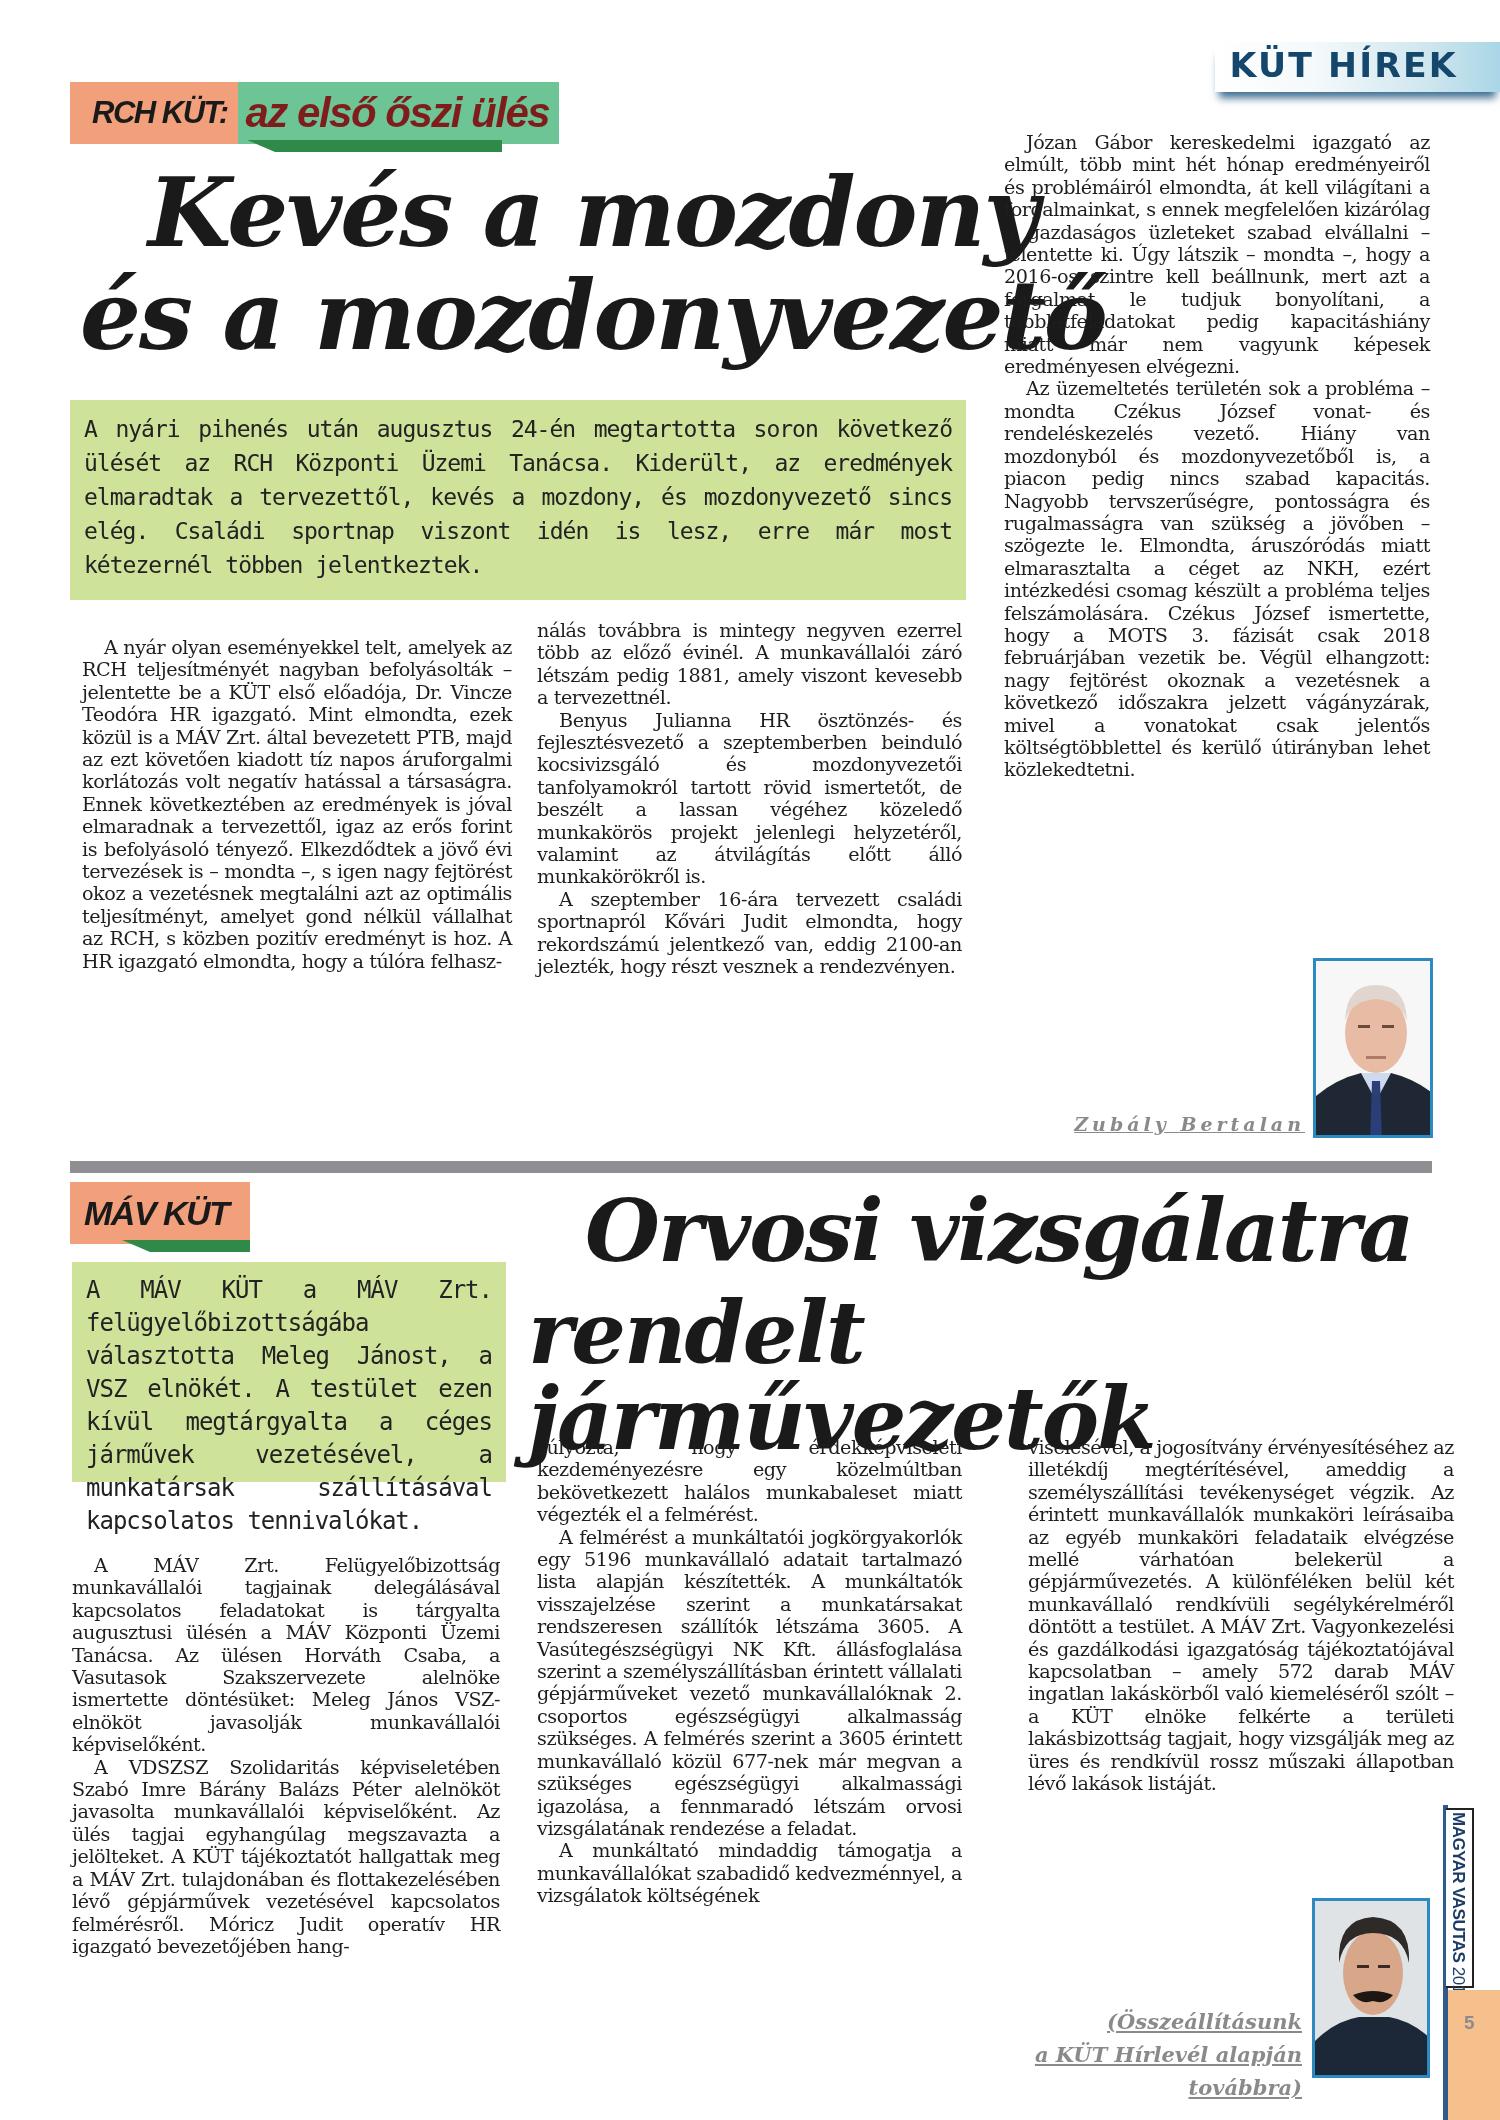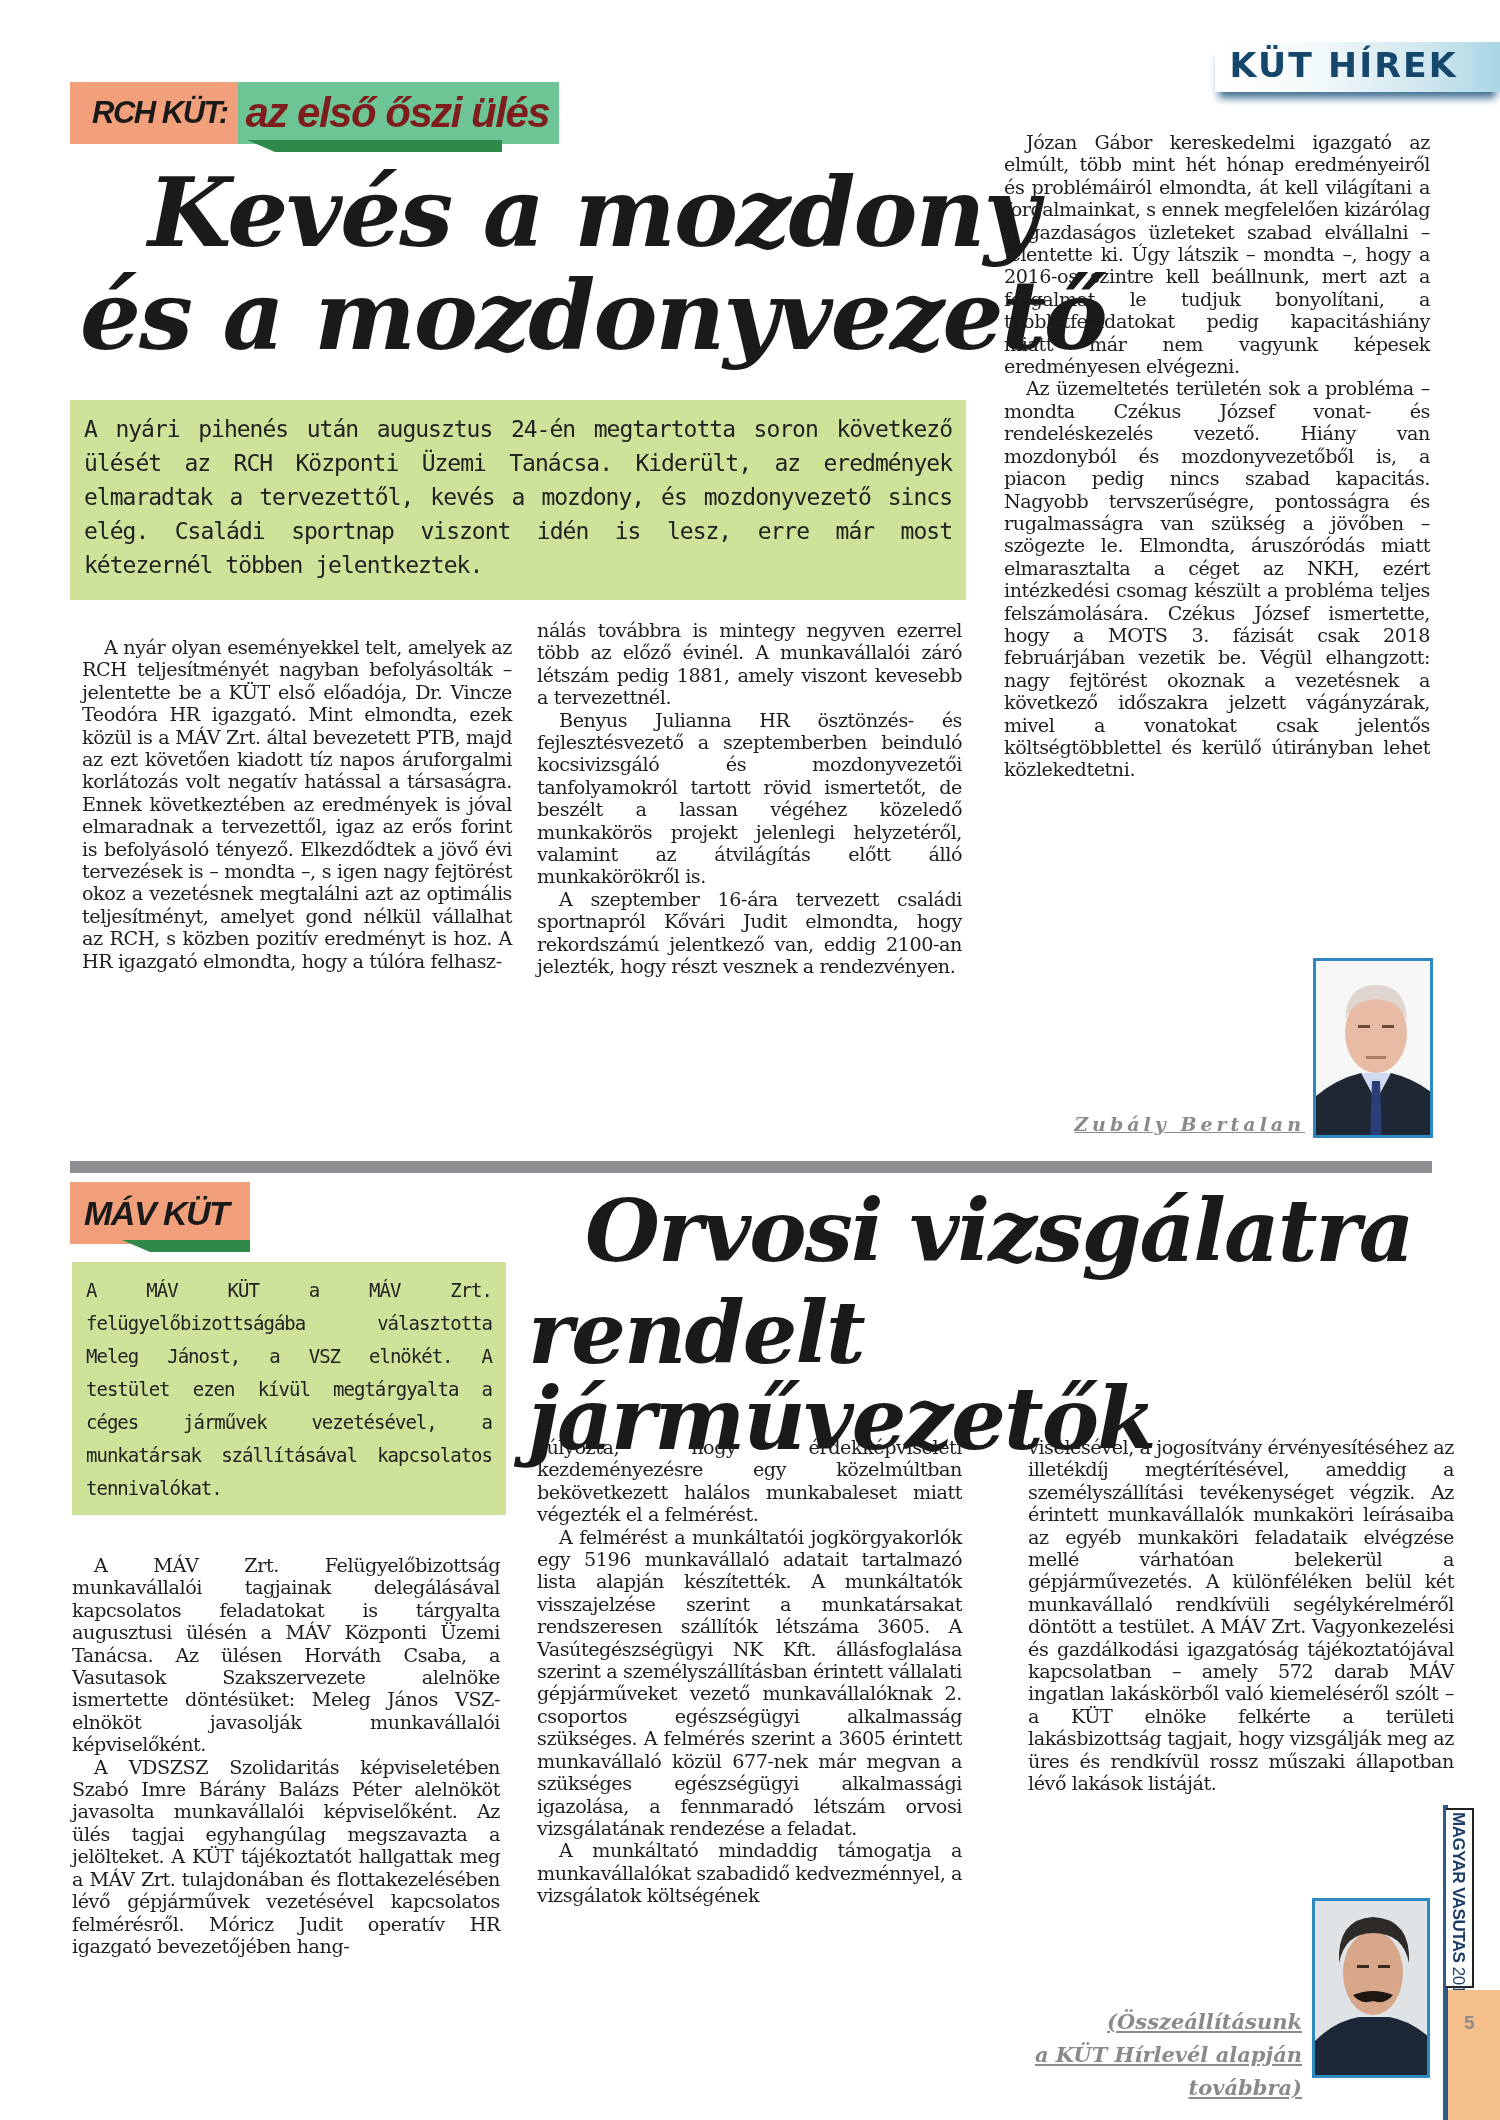--- a/index.html
+++ b/index.html
@@ -136,21 +136,21 @@
 <div class="divider"></div>
 
 <div class="kicker" style="left:70px; top:1182px;">
   <div class="k-orange" style="padding:0 14px 0 14px; width:180px; font-size:34px;">MÁV KÜT</div>
 </div>
 <div class="kicker-under" style="left:150px; top:1240px; width:100px;"></div>
 
 <div class="headline" style="left:585px; top:1188px; font-size:86px;">Orvosi vizsgálatra</div>
 <div class="headline" style="left:528px; top:1290px; font-size:86px;">rendelt járművezetők</div>
 
-<div class="lead" style="left:72px; top:1262px; width:434px; height:253px; line-height:33px; font-size:19px;">A MÁV KÜT a MÁV Zrt. felügyelőbizottságába választotta Meleg Jánost, a VSZ elnökét. A testület ezen kívül megtárgyalta a céges járművek vezetésével, a munkatársak szállításával kapcsolatos tennivalókat.</div>
+<div class="lead" style="left:72px; top:1262px; width:434px; height:220px; line-height:33px; font-size:24px;">A MÁV KÜT a MÁV Zrt. felügyelőbizottságába választotta Meleg Jánost, a VSZ elnökét. A testület ezen kívül megtárgyalta a céges járművek vezetésével, a munkatársak szállításával kapcsolatos tennivalókat.</div>
 
 <div class="col" style="left:72px; top:1555px; width:428px;">
   <p>A MÁV Zrt. Felügyelőbizottság munkavállalói tagjainak delegálásával kapcsolatos feladatokat is tárgyalta augusztusi ülésén a MÁV Központi Üzemi Tanácsa. Az ülésen Horváth Csaba, a Vasutasok Szakszervezete alelnöke ismertette döntésüket: Meleg János VSZ-elnököt javasolják munkavállalói képviselőként.</p>
   <p>A VDSZSZ Szolidaritás képviseletében Szabó Imre Bárány Balázs Péter alelnököt javasolta munkavállalói képviselőként. Az ülés tagjai egyhangúlag megszavazta a jelölteket. A KÜT tájékoztatót hallgattak meg a MÁV Zrt. tulajdonában és flottakezelésében lévő gépjárművek vezetésével kapcsolatos felmérésről. Móricz Judit operatív HR igazgató bevezetőjében hang-</p>
 </div>
 <div class="col" style="left:537px; top:1437px; width:425px;">
   <p class="cont">súlyozta, hogy érdekképviseleti kezdeményezésre egy közelmúltban bekövetkezett halálos munkabaleset miatt végezték el a felmérést.</p>
   <p>A felmérést a munkáltatói jogkörgyakorlók egy 5196 munkavállaló adatait tartalmazó lista alapján készítették. A munkáltatók visszajelzése szerint a munkatársakat rendszeresen szállítók létszáma 3605. A Vasútegészségügyi NK Kft. állásfoglalása szerint a személyszállításban érintett vállalati gépjárműveket vezető munkavállalóknak 2. csoportos egészségügyi alkalmasság szükséges. A felmérés szerint a 3605 érintett munkavállaló közül 677-nek már megvan a szükséges egészségügyi alkalmassági igazolása, a fennmaradó létszám orvosi vizsgálatának rendezése a feladat.</p>
   <p>A munkáltató mindaddig támogatja a munkavállalókat szabadidő kedvezménnyel, a vizsgálatok költségének</p>
 </div>

